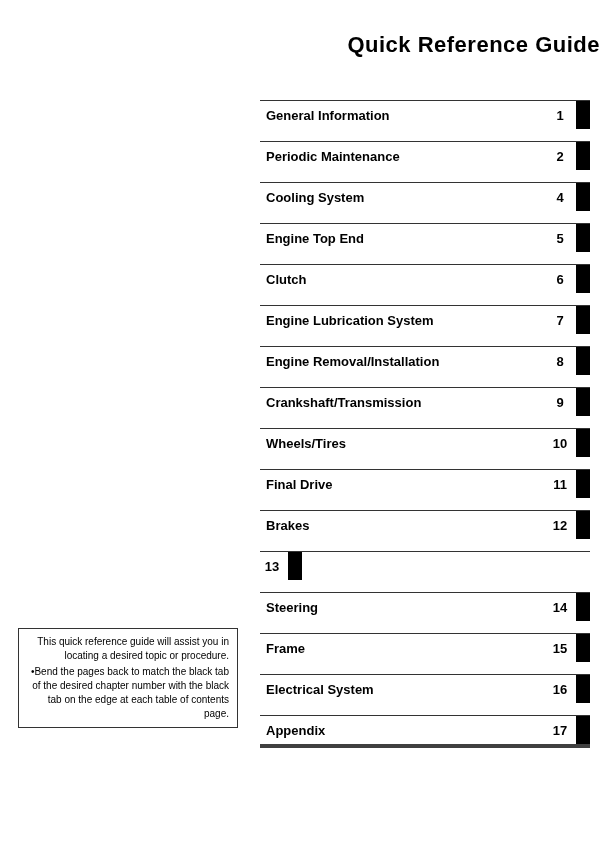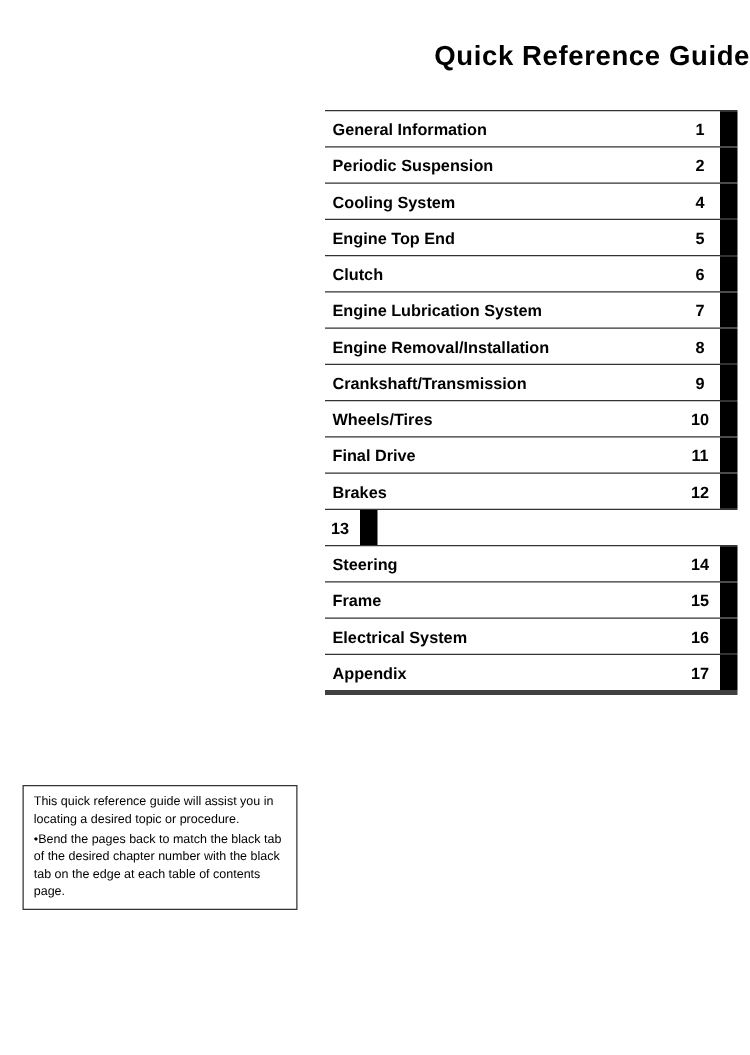--- a/index.html
+++ b/index.html
@@ -27,20 +27,21 @@
       top: 88px;
       width: 330px;
     }
 
     .toc-row {
       display: flex;
       align-items: center;
       border-top: 1px solid #333;
       background: #fff;
       min-height: 28px;
+      margin-top: 12px;
     }
 
     .toc-row:last-child {
       border-bottom: 4px solid #404040;
     }
 
     .toc-label {
       flex: 1;
       font-size: 13px;
       font-weight: bold;
@@ -68,20 +69,21 @@
     .note-box {
       position: absolute;
       left: 18px;
       top: 628px;
       width: 220px;
       border: 1px solid #333;
       padding: 6px 8px;
       font-size: 10px;
       line-height: 1.4;
       color: #000;
+      text-align: right;
     }
 
     .note-text-block {
       margin-bottom: 2px;
     }
 
     .note-bullet {
       padding-left: 0;
     }
   </style>
@@ -92,21 +94,21 @@
   <span>Quick Reference Guide</span>
 </div>
 
 <div class="toc-container" id="toc-container">
     <div class="toc-row">
       <div class="toc-label">General Information</div>
       <div class="toc-number">1</div>
       <div class="toc-tab"></div>
     </div>
     <div class="toc-row">
-      <div class="toc-label">Periodic Suspension</div>
+      <div class="toc-label">Periodic Maintenance</div>
       <div class="toc-number">2</div>
       <div class="toc-tab"></div>
     </div>
     <div class="toc-row">
       <div class="toc-label">Cooling System</div>
       <div class="toc-number">4</div>
       <div class="toc-tab"></div>
     </div>
     <div class="toc-row">
       <div class="toc-label">Engine Top End</div>

